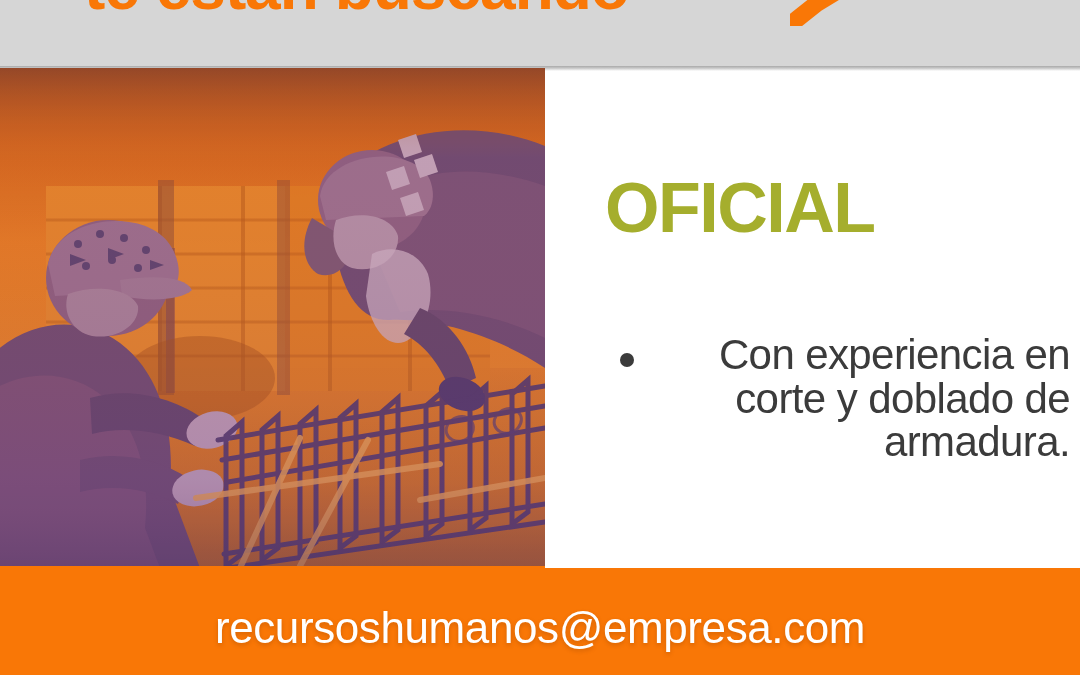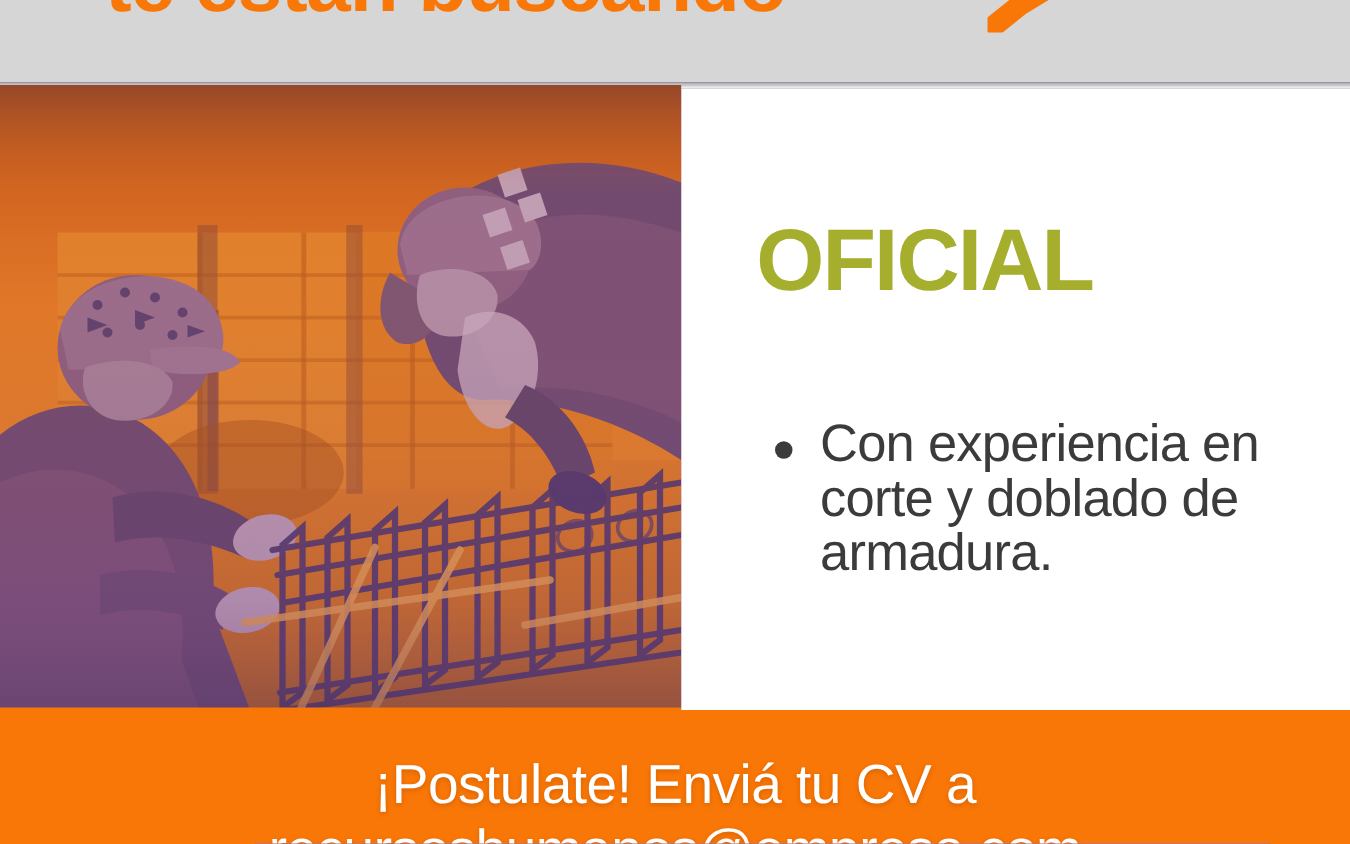--- a/index.html
+++ b/index.html
@@ -69,20 +69,21 @@
     line-height:0.99;
     letter-spacing:-1.5px;
     white-space:nowrap;
   }
   .bullet-row {
     position:absolute;
     left:75px; top:262px;
     display:flex;
     align-items:flex-start;
     width:450px;
+    text-align:right;
   }
   .bullet-dot {
     width:14px; height:14px;
     border-radius:50%;
     background:#3b3b3b;
     margin-top:20px;
     margin-right:22px;
     flex:none;
   }
   .bullet-text {
@@ -290,18 +291,17 @@
 
     <div class="bullet-row">
       <span class="bullet-dot"></span>
       <span class="bullet-text">Con experiencia en corte y doblado de armadura.</span>
     </div>
 
   </div>
 
   <div class="bottom-banner">
     <div class="cta">
-      <div>¡Postulate! Enviá tu CV a</div>
       <div>recursoshumanos@empresa.com</div>
     </div>
   </div>
 
 </div>
 
 </body></html>

